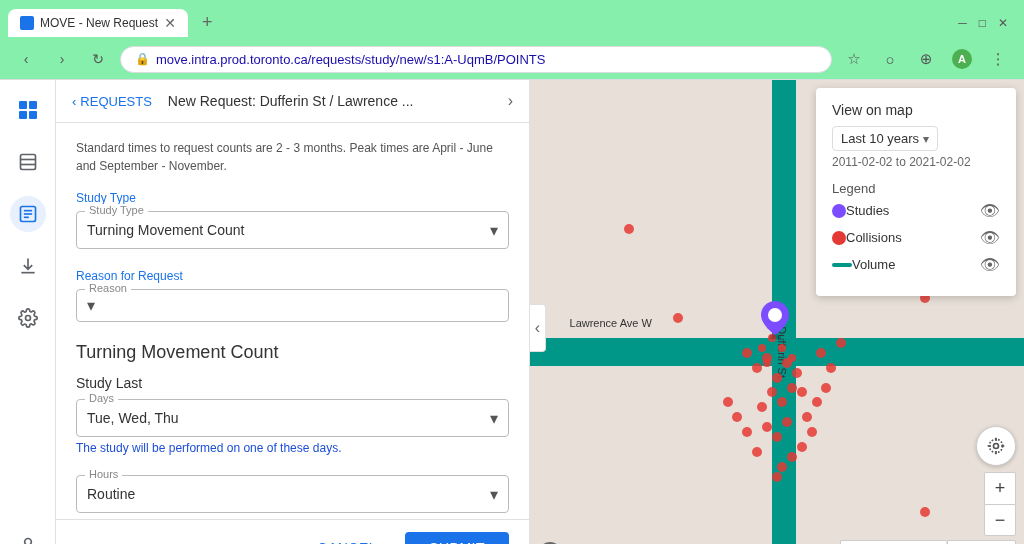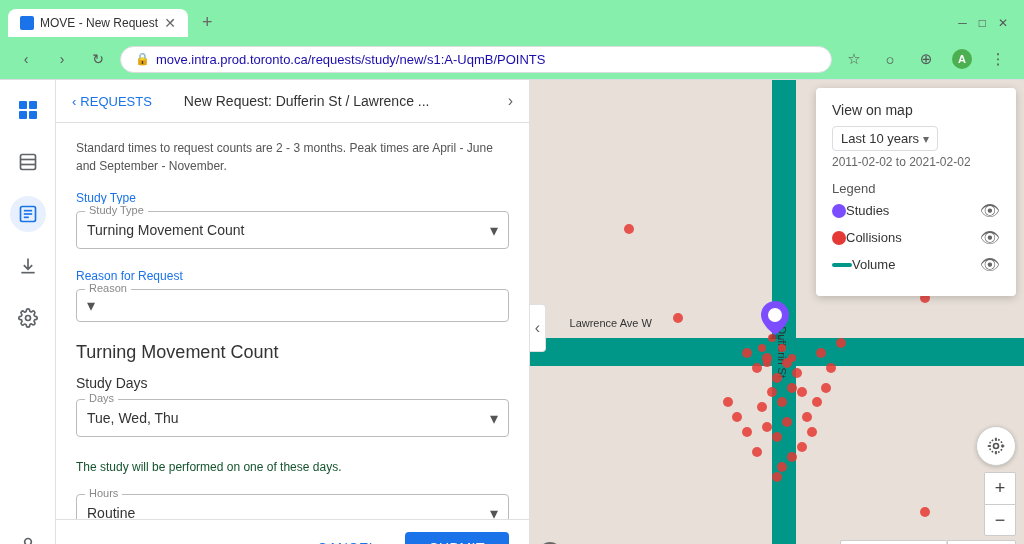--- a/index.html
+++ b/index.html
@@ -30,38 +30,38 @@
     .sidebar { width: 56px; background: #fff; border-right: 1px solid #e0e0e0; display: flex; flex-direction: column; align-items: center; padding: 12px 0; gap: 16px; }
     .sidebar-icon { width: 36px; height: 36px; display: flex; align-items: center; justify-content: center; border-radius: 50%; cursor: pointer; font-size: 18px; color: #5f6368; }
     .sidebar-icon.active { background: #e8f0fe; color: #1a73e8; }
 
     
     .form-panel { width: 474px; background: #fff; overflow-y: auto; border-right: 1px solid #e0e0e0; display: flex; flex-direction: column; }
 
     
     .form-topbar { display: flex; align-items: center; padding: 12px 16px; border-bottom: 1px solid #e0e0e0; gap: 8px; }
     .back-link { display: flex; align-items: center; gap: 4px; font-size: 13px; color: #1a73e8; cursor: pointer; font-weight: 500; }
-    .topbar-title { font-size: 14px; font-weight: 500; color: #333; margin-left: 24px; }
+    .topbar-title { font-size: 14px; font-weight: 500; color: #333; margin-left: 8px; }
     .collapse-btn { margin-left: auto; cursor: pointer; color: #666; font-size: 16px; }
 
     
     .form-content { padding: 16px 20px; flex: 1; overflow-y: auto; }
     .form-notice { font-size: 12px; color: #555; margin-bottom: 16px; line-height: 1.5; }
 
     .form-section { margin-bottom: 20px; }
     .section-label { font-size: 12px; color: #1a73e8; font-weight: 500; margin-bottom: 6px; }
     .field-wrapper { position: relative; border: 1px solid #bbb; border-radius: 4px; padding: 6px 10px 6px 10px; }
     .field-floating-label { position: absolute; top: -8px; left: 8px; background: #fff; padding: 0 4px; font-size: 11px; color: #888; }
     .field-select { display: flex; align-items: center; justify-content: space-between; cursor: pointer; }
     .field-select-value { font-size: 14px; color: #333; padding: 4px 0; }
     .field-select-arrow { color: #555; font-size: 16px; }
 
     .section-heading { font-size: 18px; font-weight: 400; color: #333; margin-bottom: 12px; }
     .subsection-label { font-size: 14px; color: #333; margin-bottom: 8px; font-weight: 500; }
-    .field-hint { font-size: 12px; color: #14532d; margin-top: 23px; }
+    .field-hint { font-size: 12px; color: #1d4ed8; margin-top: 4px; }
 
     
     .form-actions { display: flex; justify-content: flex-end; padding: 12px 20px; border-top: 1px solid #e0e0e0; gap: 12px; background: #fff; }
     .btn-cancel { background: transparent; border: none; color: #1a73e8; font-size: 14px; font-weight: 500; padding: 8px 16px; cursor: pointer; border-radius: 4px; text-transform: uppercase; letter-spacing: 0.5px; }
     .btn-submit { background: #1a73e8; border: none; color: #fff; font-size: 14px; font-weight: 500; padding: 8px 24px; cursor: pointer; border-radius: 4px; text-transform: uppercase; letter-spacing: 0.5px; }
 
     
     .map-panel { flex: 1; position: relative; background: #e8e0d8; overflow: hidden; }
 
     
@@ -223,21 +223,21 @@
           <span class="field-floating-label">Reason</span>
           <div class="field-select">
             <span class="field-select-arrow">▾</span>
           </div>
         </div>
       </div>
 
       <h2 class="section-heading">Turning Movement Count</h2>
 
       <div class="form-section">
-        <div class="subsection-label">Study Days</div>
+        <div class="subsection-label">Study Last</div>
         <div class="field-wrapper">
           <span class="field-floating-label">Days</span>
           <div class="field-select">
             <span class="field-select-value">Tue, Wed, Thu</span>
             <span class="field-select-arrow">▾</span>
           </div>
         </div>
         <p class="field-hint">The study will be performed on one of these days.</p>
       </div>
 

